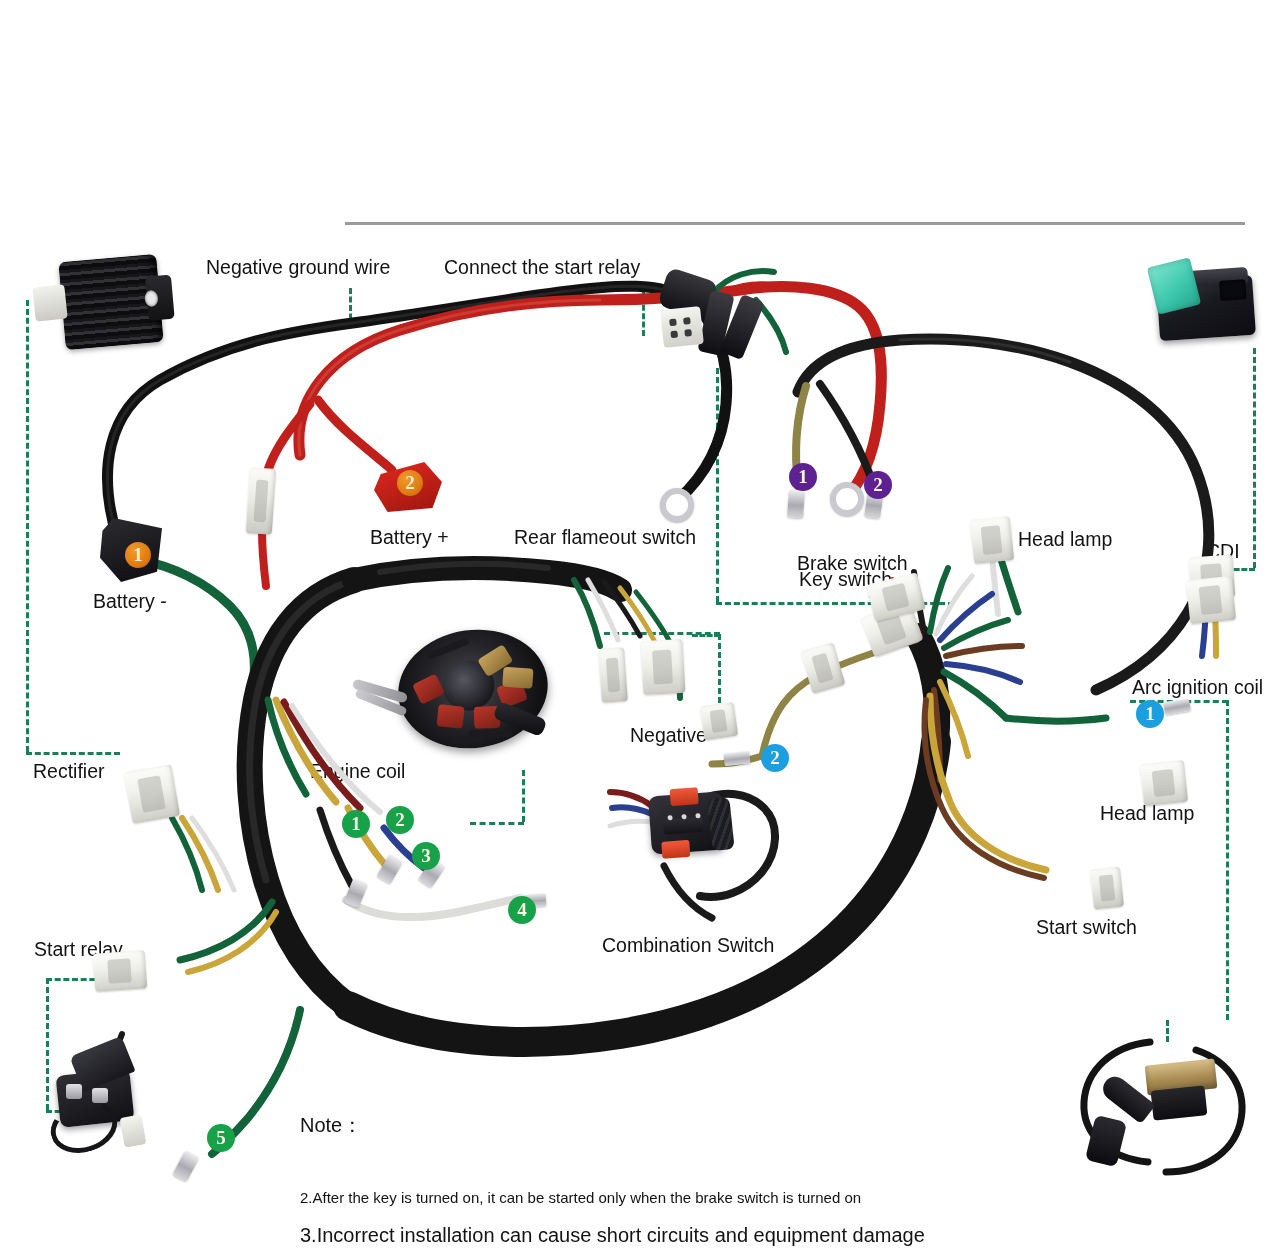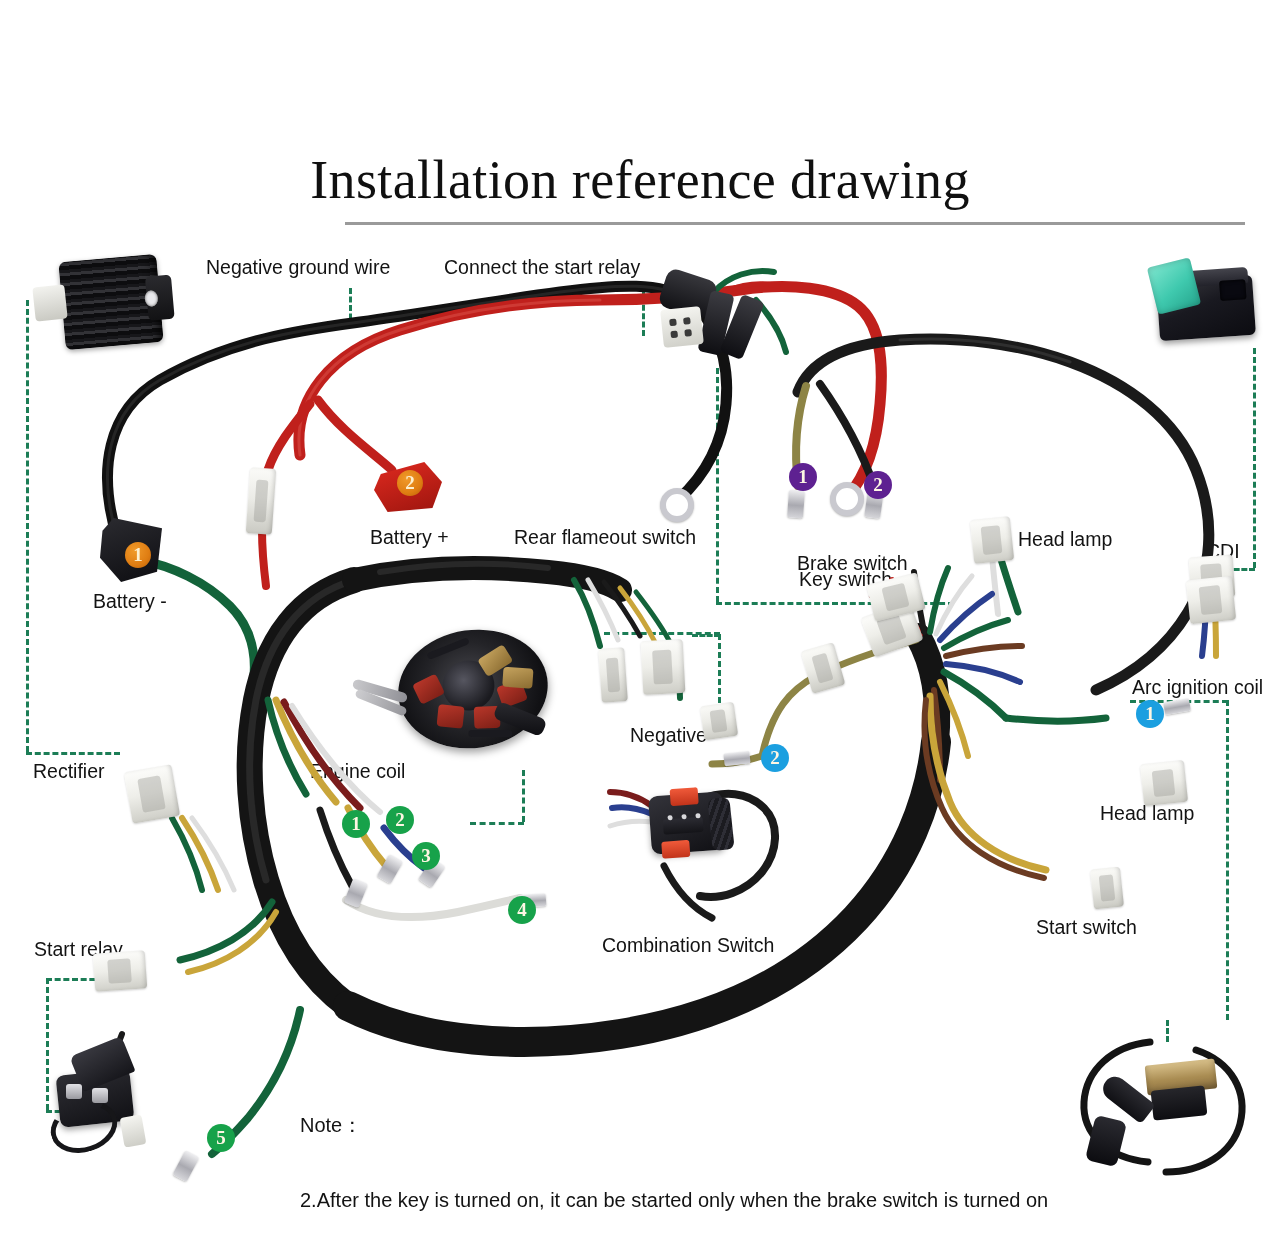--- a/index.html
+++ b/index.html
@@ -213,21 +213,20 @@
     box-shadow:0 1px 2px rgba(0,0,0,.28);
   }
   
   .flagtag{position:absolute;z-index:30;}
 </style>
 </head>
 <body>
 
 <div id="page">
 
-  <div id="title">Installation reference drawing</div>
   <div id="title-rule"></div>
 
   <svg class="wire" style="left:0;top:0;" width="1280" height="1249" viewBox="0 0 1280 1249">
     <g fill="none" stroke-linecap="round" stroke-linejoin="round">
 
       <path d="M118,540 C96,470 108,410 160,380 C230,340 300,330 360,322
                C430,312 500,300 560,292 C620,284 660,282 690,300" stroke="#111111" stroke-width="11"></path>
       <path d="M118,540 C96,470 108,410 160,380 C230,340 300,330 360,322
                C430,312 500,300 560,292 C620,284 660,282 690,300" stroke="#3a3a3a" stroke-width="3" opacity=".5"></path>
 
@@ -551,15 +550,16 @@
   <div class="lbl" style="left:310px;top:762px;">Engine coil</div>
   <div class="lbl" style="left:630px;top:726px;">Negative</div>
   <div class="lbl" style="left:602px;top:936px;">Combination Switch</div>
 
   <div class="lbl" style="left:1132px;top:678px;">Arc ignition coil</div>
   <div class="lbl" style="left:1100px;top:804px;">Head lamp</div>
   <div class="lbl" style="left:1036px;top:918px;">Start switch</div>
   <div class="lbl" style="left:34px;top:940px;">Start relay</div>
 
   <div class="lbl" style="left:300px;top:1115px;font-size:20px;">Note：</div>
-  <div class="lbl" style="left:300px;top:1190px;font-size:20px;">2.After the key is turned on, it can be started only when the brake switch is turned on</div>
+  <div class="lbl" style="left:300px;top:1190px;font-size:15px;">2.After the key is turned on, it can be started only when the brake switch is turned on</div>
+  <div class="lbl" style="left:300px;top:1225px;font-size:20px;">3.Incorrect installation can cause short circuits and equipment damage</div>
 
 </div>
 
 </body></html>

